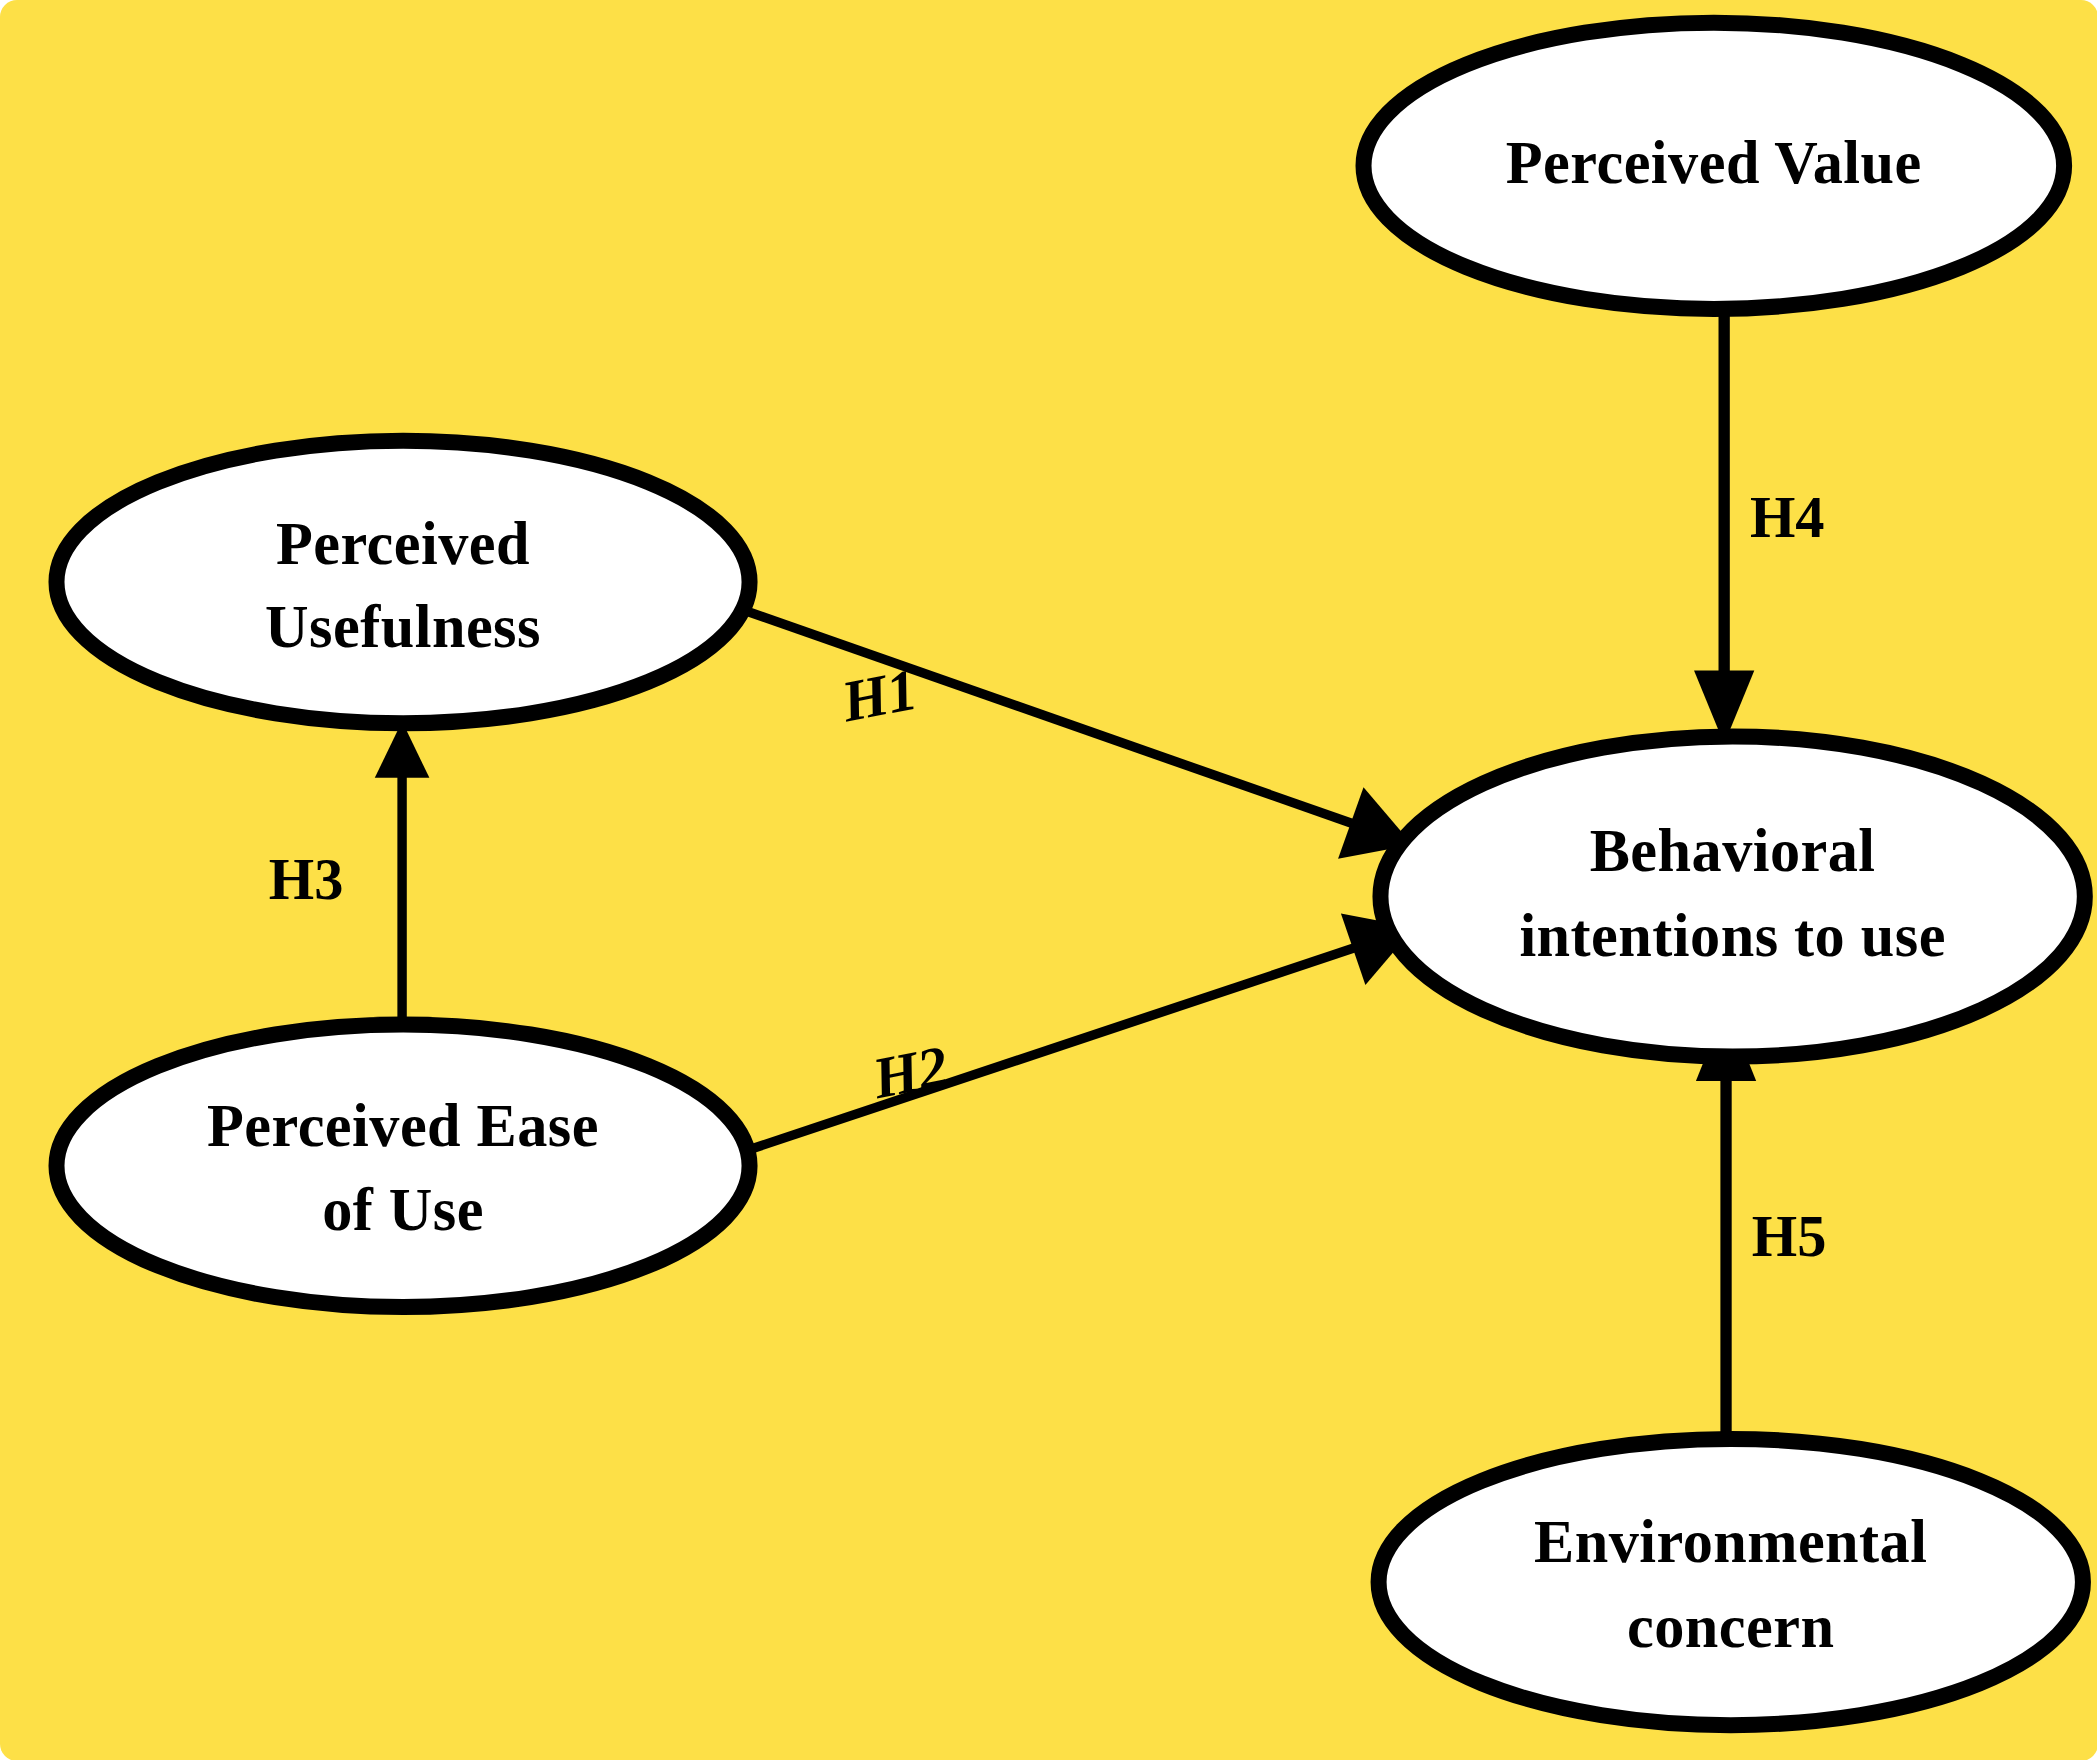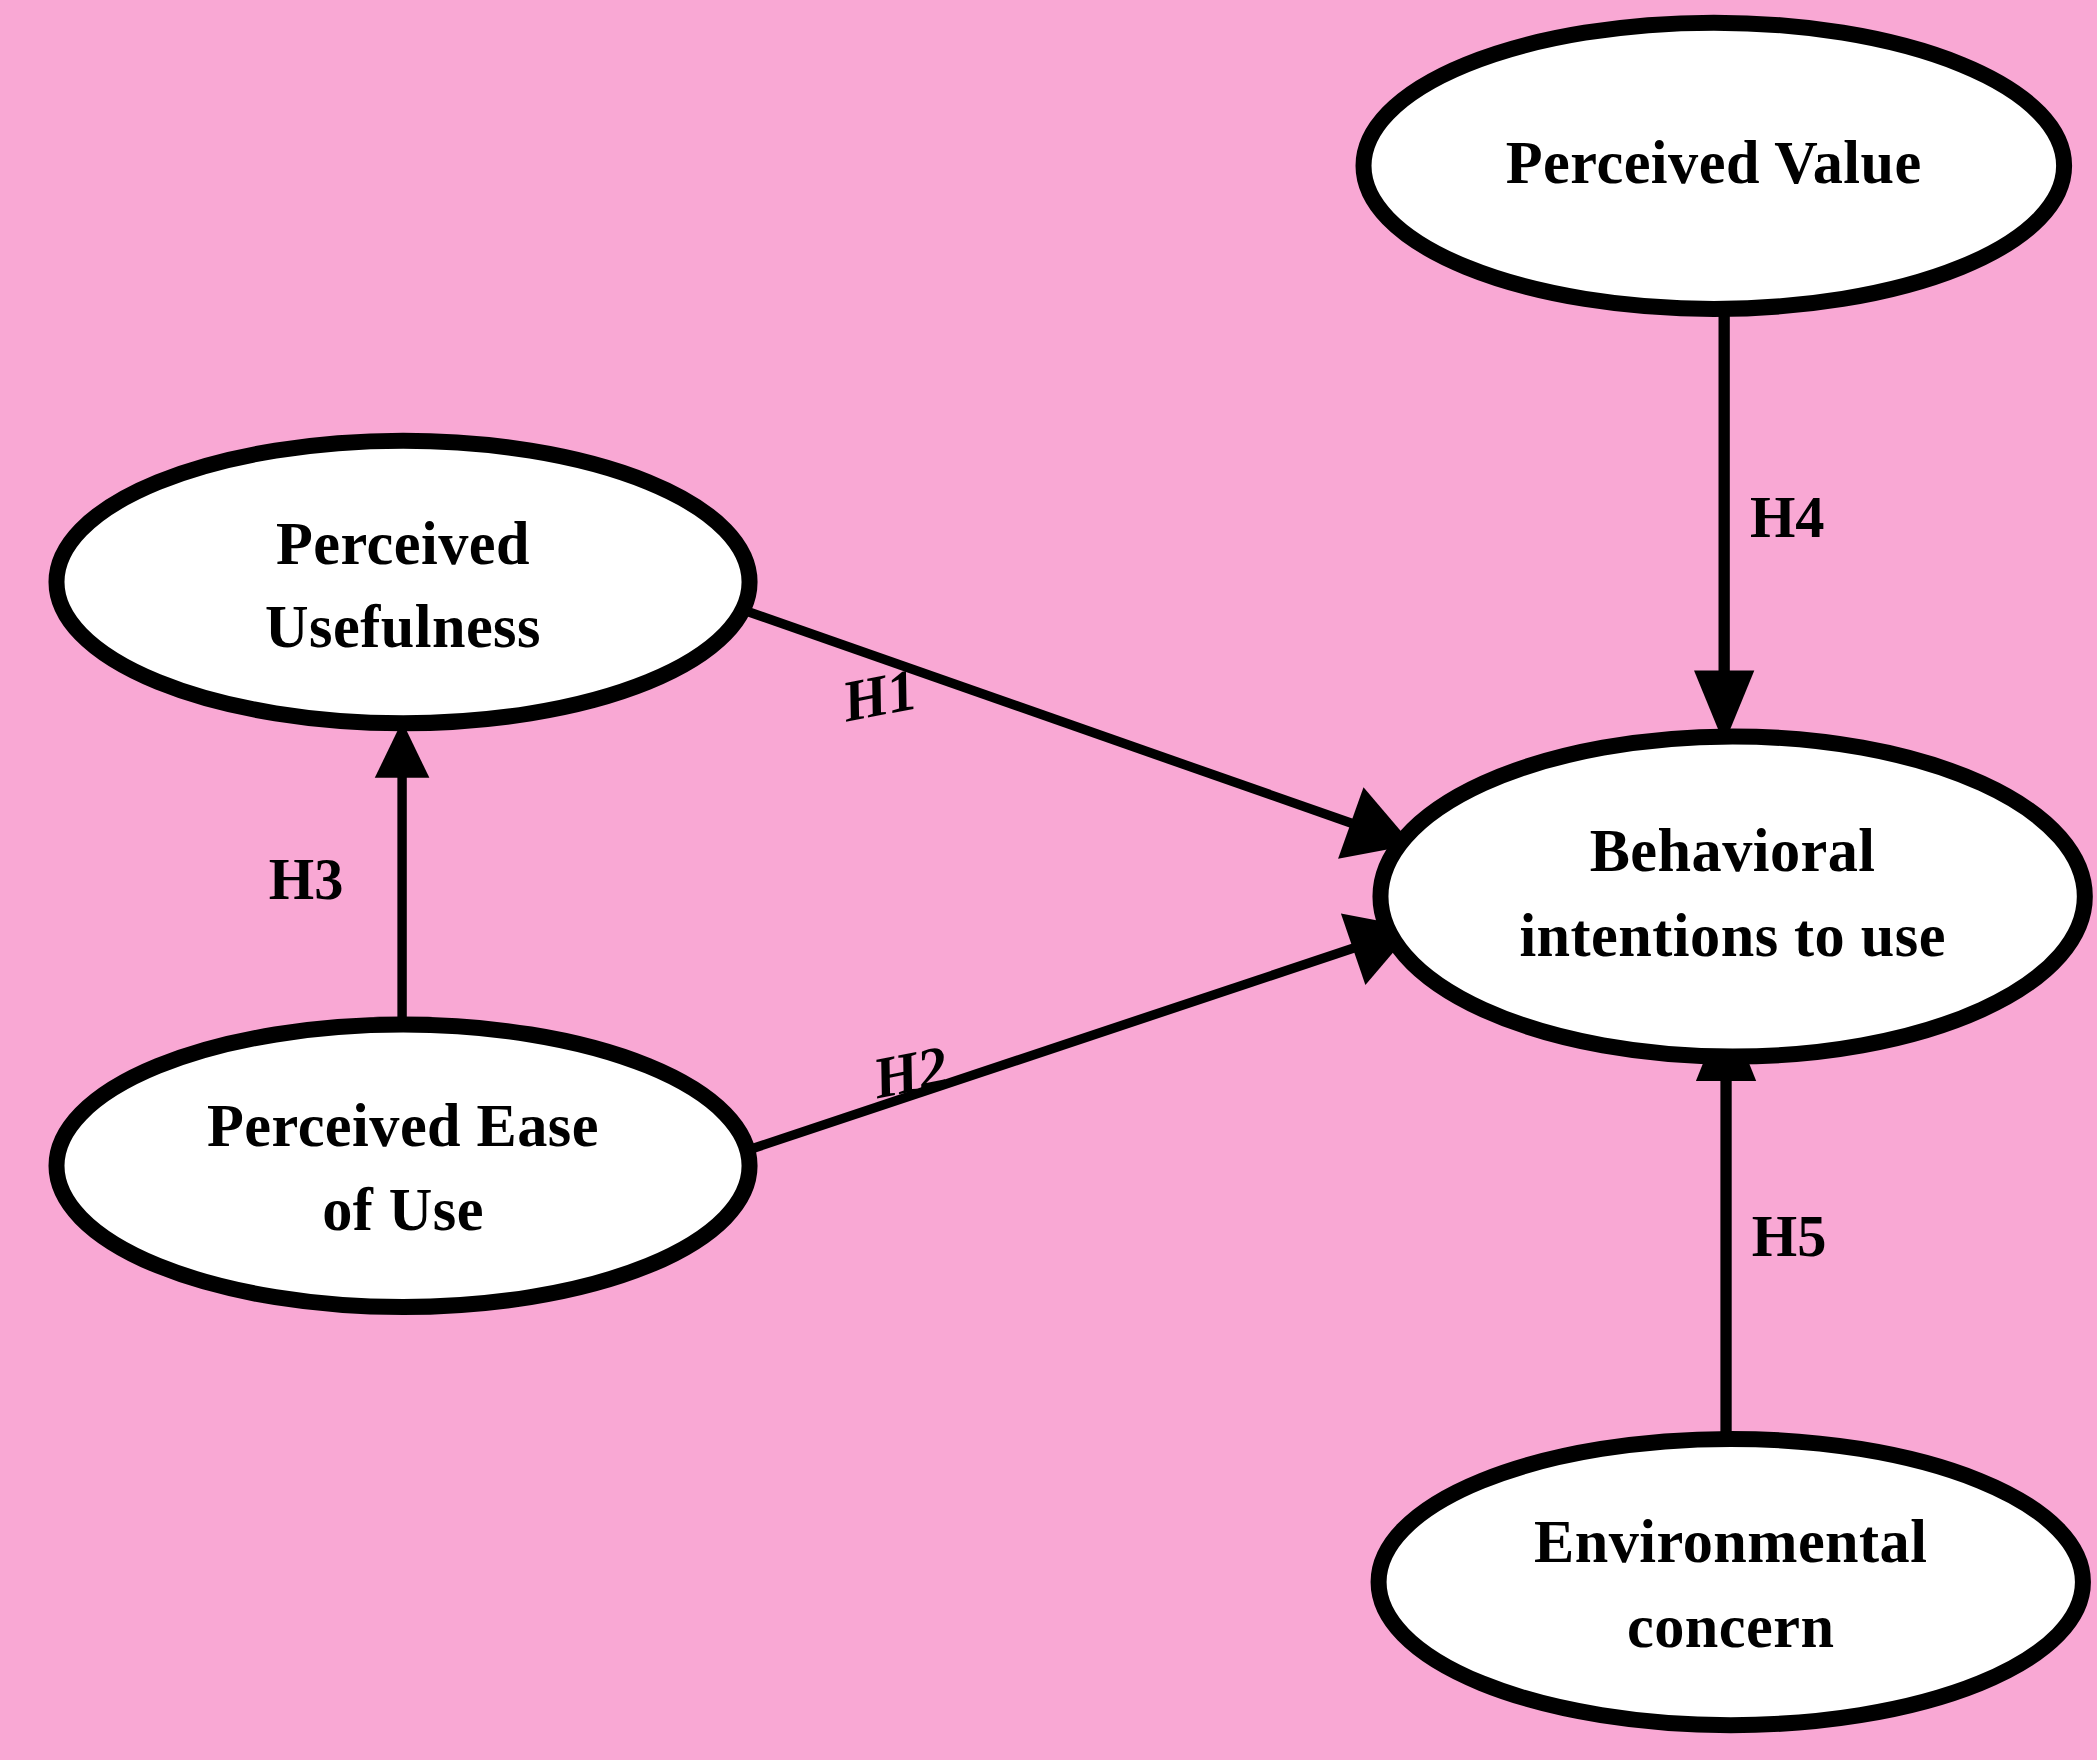--- a/index.html
+++ b/index.html
@@ -10,21 +10,22 @@
   body {
     width: 2098px;
     height: 1761px;
     overflow: hidden;
     font-family: "Liberation Serif", "DejaVu Serif", serif;
   }
   #diagram-root {
     position: relative;
     width: 2098px;
     height: 1761px;
-    background: #f9a8d4;
+    background: #fde047;
+    border-radius: 17px;
   }
   svg#model-diagram {
     display: block;
     width: 2098px;
     height: 1761px;
   }
   .node-ellipse {
     fill: #ffffff;
     stroke: #000000;
     stroke-width: 17;

